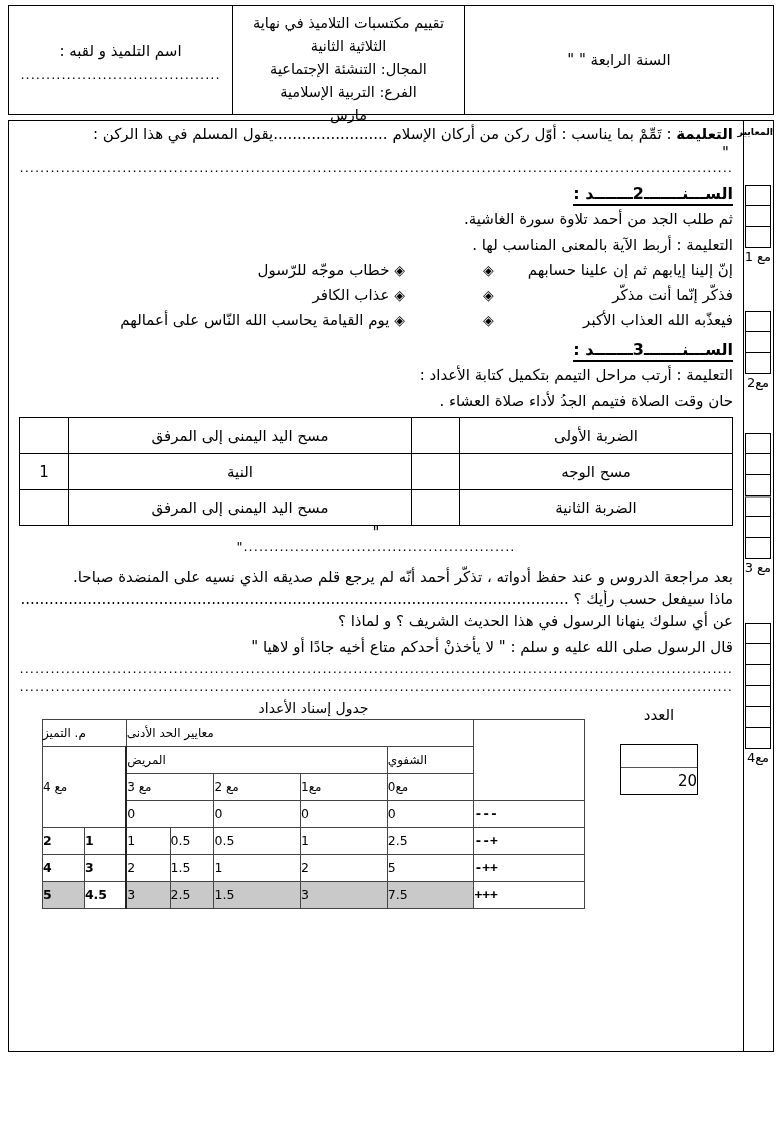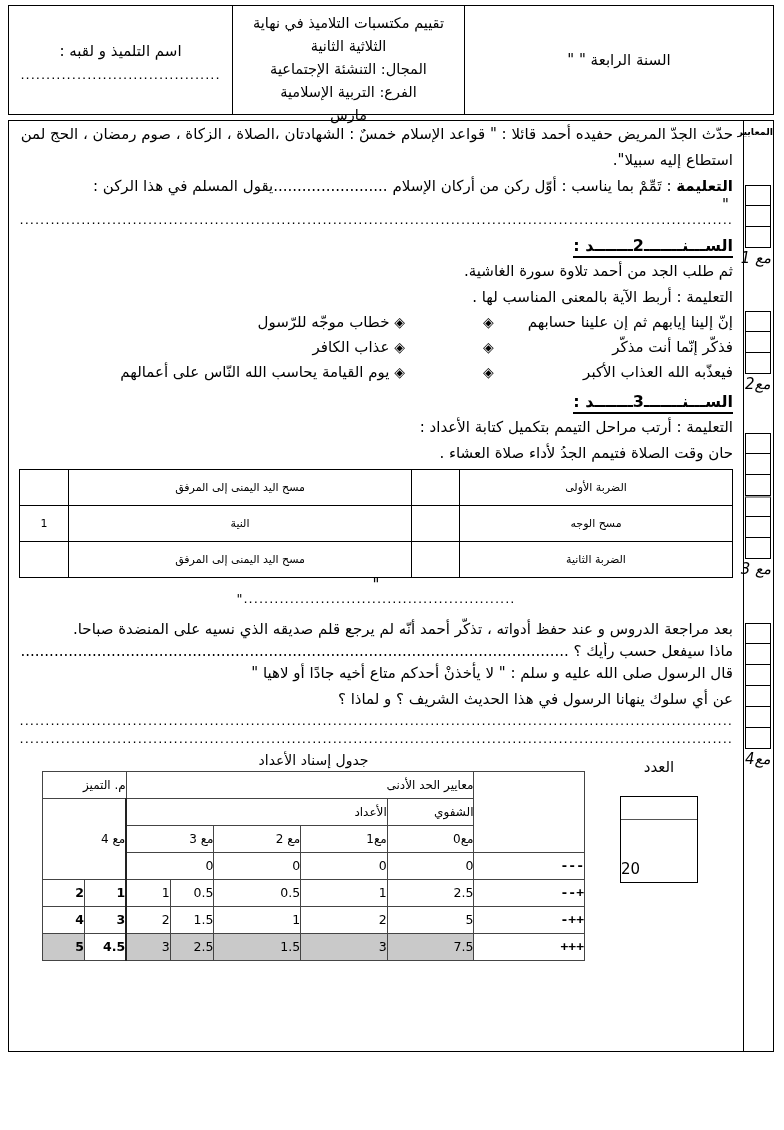--- a/index.html
+++ b/index.html
@@ -18,55 +18,55 @@
   .hdr-name{flex:1;align-items:center;font-size:15px;line-height:30px;}
   
   .main{position:absolute;top:120px;left:8px;width:766px;height:932px;
         border:1px solid #000;box-sizing:border-box;display:flex;}
   .criteria-col{width:30px;border-left:1px solid #000;box-sizing:border-box;position:relative;flex:0 0 30px;}
   .criteria-title{font-size:9.5px;font-weight:bold;text-align:center;padding-top:5px;}
   .crit-stack{position:absolute;right:2px;width:26px;}
   .crit-box{height:21px;border:1px solid #000;border-top:none;background:#fff;box-sizing:border-box;}
   .crit-box:first-child{border-top:1px solid #000;}
   .crit-box.gray-top{border-top:2px solid #999;}
-  .crit-label{font-size:15px;text-align:left;margin-top:1px;white-space:nowrap;font-style:italic;}
+  .crit-label{font-size:13px;text-align:center;margin-top:1px;white-space:nowrap;}
   .content{flex:1;padding:0 10px;box-sizing:border-box;overflow:hidden;font-size:15px;line-height:26px;}
   
   .sec-title{font-weight:bold;font-size:16px;margin-top:5px;line-height:24px;}
   .sec-title span{border-bottom:2px solid #000;padding-bottom:1px;}
   .para{margin:0;}
   .b{font-weight:bold;}
   .dotline{white-space:nowrap;overflow:hidden;font-size:13px;letter-spacing:1px;line-height:18px;}
   .quote-start{line-height:12px;font-size:15px;padding-left:6px;text-align:left;}
   .quote-start-inline{line-height:10px;font-size:15px;}
   
   .pair-row{display:flex;line-height:25px;}
   .pair-right{width:250px;display:flex;justify-content:space-between;}
   .pair-left{flex:1;padding-right:78px;}
   .bullet{font-size:14px;}
   
   table{border-collapse:collapse;}
   .t3{width:100%;margin:3px 0 2px 0;}
-  .t3 td{border:1px solid #000;height:33px;text-align:center;font-size:11px;}
+  .t3 td{border:1px solid #000;height:33px;text-align:center;font-size:15px;}
   .t3 .c-stage{width:270px;}
   .t3 .c-gap{width:45px;}
   .t3 .c-step{width:auto;}
   .t3 .c-num{width:46px;}
   .center-ans{text-align:center;margin-top:2px;}
   
   .grades-row{display:flex;margin-top:4px;}
   .score-col{flex:0 0 148px;text-align:center;}
   .score-label{font-size:15px;margin-top:2px;}
   .score-box{width:76px;border:1.5px solid #000;margin:16px auto 0 auto;}
   .score-top{height:22px;border-bottom:1px solid #555;}
-  .score-val{height:26px;font-size:15px;line-height:26px;text-align:left;margin-top:36px;}
+  .score-val{height:26px;font-size:15px;line-height:26px;text-align:right;}
   .table-col{flex:0 0 auto;}
   .grades-caption{text-align:center;font-size:14px;line-height:16px;margin-bottom:3px;}
   .tg{width:543px;}
-  .tg td{border:1px solid #444;text-align:right;font-size:12.5px;height:20px;padding:0;}
+  .tg td{border:1px solid #444;text-align:left;font-size:12.5px;height:20px;padding:0;}
   .tg .hrow td{font-size:12px;}
   .tg .rating{font-weight:bold;font-family:"DejaVu Sans Mono",monospace;font-size:13px;}
   .tg .m4v{font-weight:bold;}
   .tg td.gray{background:#c9c9c9;}
   .tg .m4cell{border-right:2px solid #222;}
   .tg .c-rate{width:110px;}
 </style>
 </head>
 <body>
 
@@ -121,21 +121,20 @@
       <div class="crit-box"></div>
       <div class="crit-box"></div>
       <div class="crit-box"></div>
       <div class="crit-box"></div>
       <div class="crit-label">مع4</div>
     </div>
   </div>
 
   <div class="content">
 
-    <p class="para">حدّث الجدّ المريض حفيده أحمد قائلا : " قواعد الإسلام خمسٌ : الشهادتان ،الصلاة ، الزكاة ، صوم رمضان ، الحج لمن استطاع إليه سبيلا".</p>
     <p class="para"><span class="b">التعليمة</span><span> : تَمِّمْ بما يناسب : أوّل ركن من أركان الإسلام ........................يقول المسلم في هذا الركن :</span></p>
     <div class="quote-start" style="text-align:right;padding-right:4px;">"</div>
     <div class="dotline">..................................................................................................................................................................".</div>
 
     <div class="sec-title"><span>الســـنـــــــ2ـــــــد :</span></div>
     <p class="para">ثم طلب الجد من أحمد تلاوة سورة الغاشية.</p>
     <p class="para">التعليمة : أربط الآية بالمعنى المناسب لها .</p>
 
     <div class="pair-row">
       <div class="pair-right">
@@ -195,22 +194,22 @@
     </tbody>
       </table>
 
     <div class="center-ans">
       <div class="quote-start-inline">"</div>
       <div class="dotline" style="display:inline-block;">....................................................."</div>
     </div>
 
     <p class="para">بعد مراجعة الدروس و عند حفظ أدواته ، تذكّر أحمد أنّه لم يرجع قلم صديقه الذي نسيه على المنضدة صباحا.</p>
     <div class="para dotline" style="font-size:15px;letter-spacing:0;">ماذا سيفعل حسب رأيك ؟ .........................................................................................................................</div>
+    <p class="para">عن أي سلوك ينهانا الرسول في هذا الحديث الشريف ؟ و لماذا ؟</p>
     <p class="para">قال الرسول صلى الله عليه و سلم : " لا يأخذنْ أحدكم متاع أخيه جادًا أو لاهيا "</p>
-    <p class="para">عن أي سلوك ينهانا الرسول في هذا الحديث الشريف ؟ و لماذا ؟</p>
     <div class="dotline">...........................................................................................................................................................................</div>
     <div class="dotline">...........................................................................................................................................................................</div>
 
     <div class="grades-row">
       <div class="score-col">
         <div class="score-label">العدد</div>
         <div class="score-box">
           <div class="score-top"></div>
           <div class="score-val">20</div>
         </div>
@@ -229,21 +228,21 @@
               <col style="width:42px">
           </colgroup>
           <tbody>
               <tr class="hrow">
             <td rowspan="3" class="c-rate"></td>
             <td colspan="5">معايير الحد الأدنى</td>
             <td colspan="2">م. التميز</td>
           </tr>
           <tr class="hrow">
             <td>الشفوي</td>
-            <td colspan="4">الأعداد</td>
+            <td colspan="4">المريض</td>
             <td colspan="2" rowspan="3" class="m4cell">مع 4</td>
           </tr>
           <tr class="hrow">
             <td>مع0</td>
             <td>مع1</td>
             <td>مع 2</td>
             <td colspan="2">مع 3</td>
           </tr>
           <tr>
             <td class="rating">---</td>

